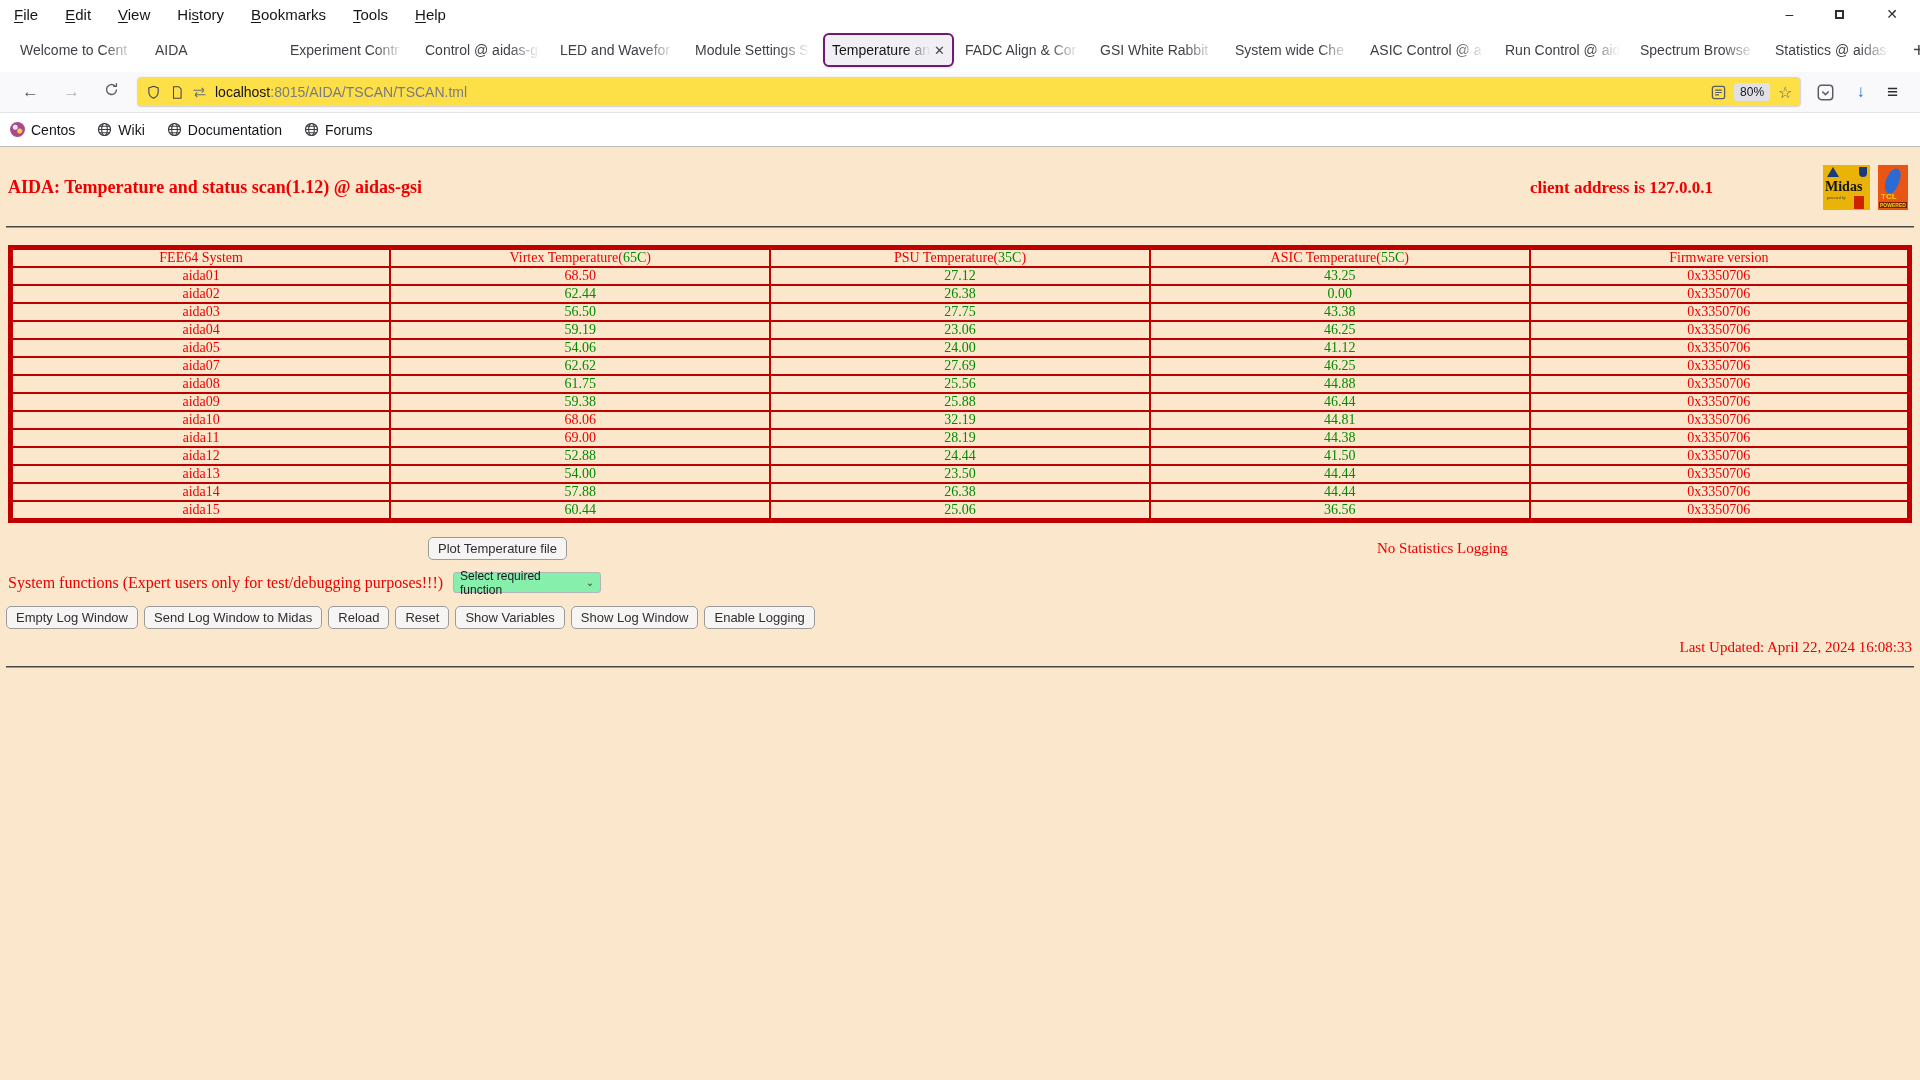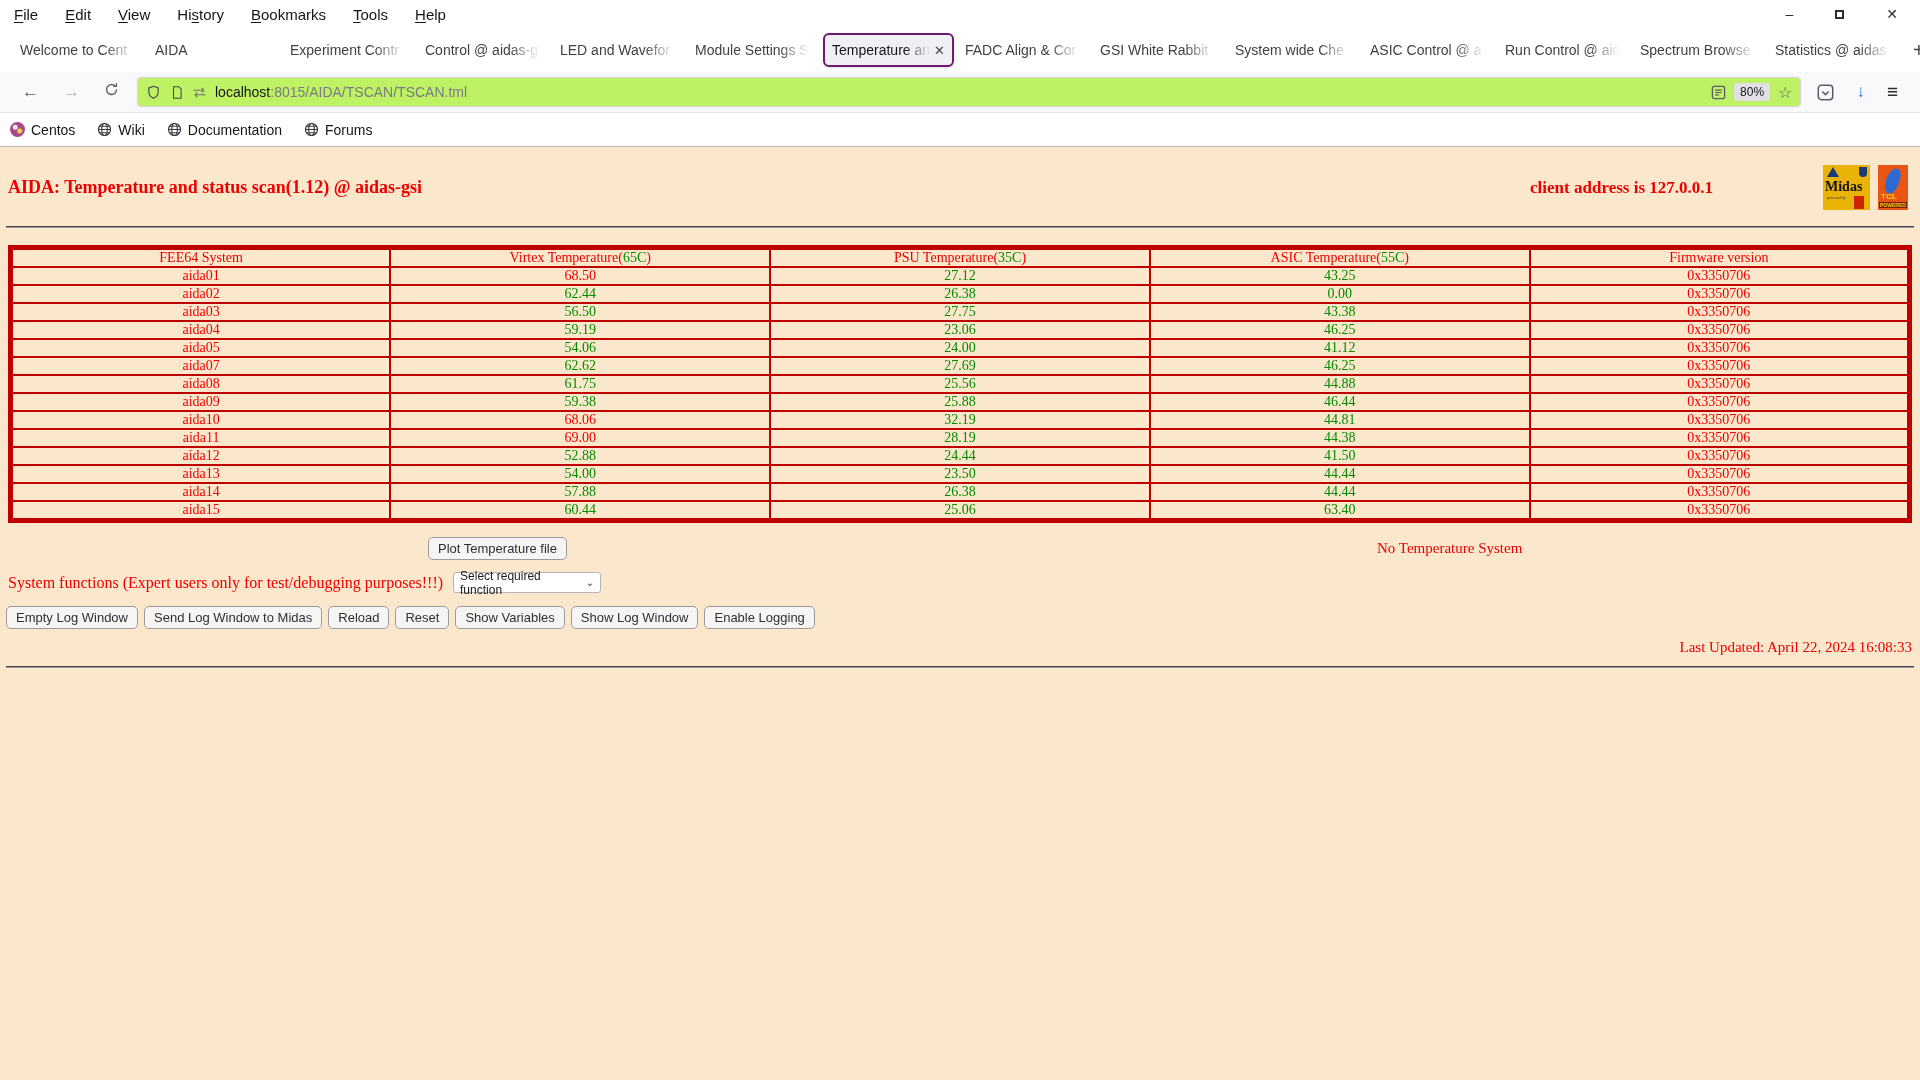--- a/index.html
+++ b/index.html
@@ -20,21 +20,21 @@
                -webkit-mask-image:linear-gradient(to right,#000 72%,transparent 98%);
                mask-image:linear-gradient(to right,#000 72%,transparent 98%); }
   .tab.active { background:#f0f0f4; border:2px solid #701a75; box-shadow:0 1px 2px rgba(0,0,0,.12); }
   .tab.active .tab-label { color:#15141a; }
   .tab-close { font-size:13px; color:#45454c; margin-left:2px; }
   .newtab-btn { font-size:20px; color:#45454c; padding:0 10px; }
 
   .navbar { height:41px; background:#f9f9fb; display:flex; align-items:center; border-bottom:1px solid #e3e3e6; padding:0 10px; }
   .nav-icon { font-size:17px; color:#5b5b66; padding:0 12px; }
   .nav-icon.disabled { color:#b6b6be; }
-  .urlbar { flex:1; height:30px; background:#bef264; border:1px solid #d7d7db; border-radius:4px; margin:0 12px 0 6px;
+  .urlbar { flex:1; height:30px; background:#fde047; border:1px solid #d7d7db; border-radius:4px; margin:0 12px 0 6px;
             display:flex; align-items:center; padding:0 8px; box-shadow:0 0 0 1px rgba(0,0,0,.02); }
   .urlbar svg { flex:none; }
   .url-text { font-size:14px; margin-left:8px; flex:1; white-space:nowrap; overflow:hidden; }
   .url-host { color:#15141a; }
   .url-path { color:#7a7a82; }
   .zoom-badge { background:#e0e0e6; border-radius:3px; font-size:12px; color:#15141a; padding:2px 6px; margin:0 8px; }
   .star { font-size:16px; color:#5b5b66; }
   .right-icons { display:flex; align-items:center; gap:22px; padding:0 12px 0 4px; }
   .dl-arrow { color:#2275d9; font-size:17px; }
   .hamburger { font-size:19px; color:#2f2f33; }
@@ -74,21 +74,21 @@
   .t-green { color:#008b00; }
 
   .under-table { display:flex; align-items:center; margin-top:14px; }
   .gtk-btn { font-family:"Liberation Sans", sans-serif; font-size:13px; color:#2e2e34; background:#f6f5f4;
              border:1px solid #9b9b9b; border-radius:5px; padding:3px 9px; white-space:nowrap; }
   .plot-btn { margin-left:428px; }
   .no-logging { font-family:"Liberation Serif", serif; font-size:15px; color:#ee0000; margin-left:810px; }
 
   .sysfunc-row { display:flex; align-items:center; margin:12px 0 0 8px; }
   .sysfunc-label { font-family:"Liberation Serif", serif; font-size:16px; color:#ee0000; }
-  .func-select { margin-left:10px; background:#ffffff; border:1px solid #b5b5b5; border-radius:3px; height:21px;
+  .func-select { margin-left:10px; background:#86efac; border:1px solid #b5b5b5; border-radius:3px; height:21px;
                  display:flex; align-items:center; font-size:12px; color:#1a1a1a; padding:0 6px; width:148px; }
   .func-select .chev { margin-left:auto; font-size:10px; color:#444; }
 
   .actions-row { display:flex; gap:6px; margin:13px 0 0 6px; }
 
   .last-updated { text-align:right; font-family:"Liberation Serif", serif; font-size:15px; color:#ee0000; margin:10px 8px 0 0; }
 </style>
 </head>
 <body>
 
@@ -359,29 +359,29 @@
             <td class="t-red">aida14</td>
             <td class="t-green">57.88</td>
             <td class="t-green">26.38</td>
             <td class="t-green">44.44</td>
             <td class="t-red">0x3350706</td>
           </tr>
           <tr>
             <td class="t-red">aida15</td>
             <td class="t-green">60.44</td>
             <td class="t-green">25.06</td>
-            <td class="t-green">63.40</td>
+            <td class="t-green">36.56</td>
             <td class="t-red">0x3350706</td>
           </tr>
         </tbody>
     </table>
 
     <div class="under-table">
       <button class="gtk-btn plot-btn">Plot Temperature file</button>
-      <span class="no-logging">No Temperature System</span>
+      <span class="no-logging">No Statistics Logging</span>
     </div>
 
     <div class="sysfunc-row">
       <span class="sysfunc-label">System functions (Expert users only for test/debugging purposes!!!)</span>
       <div class="func-select">
         <span>Select required function</span>
         <span class="chev">⌄</span>
       </div>
     </div>
 

